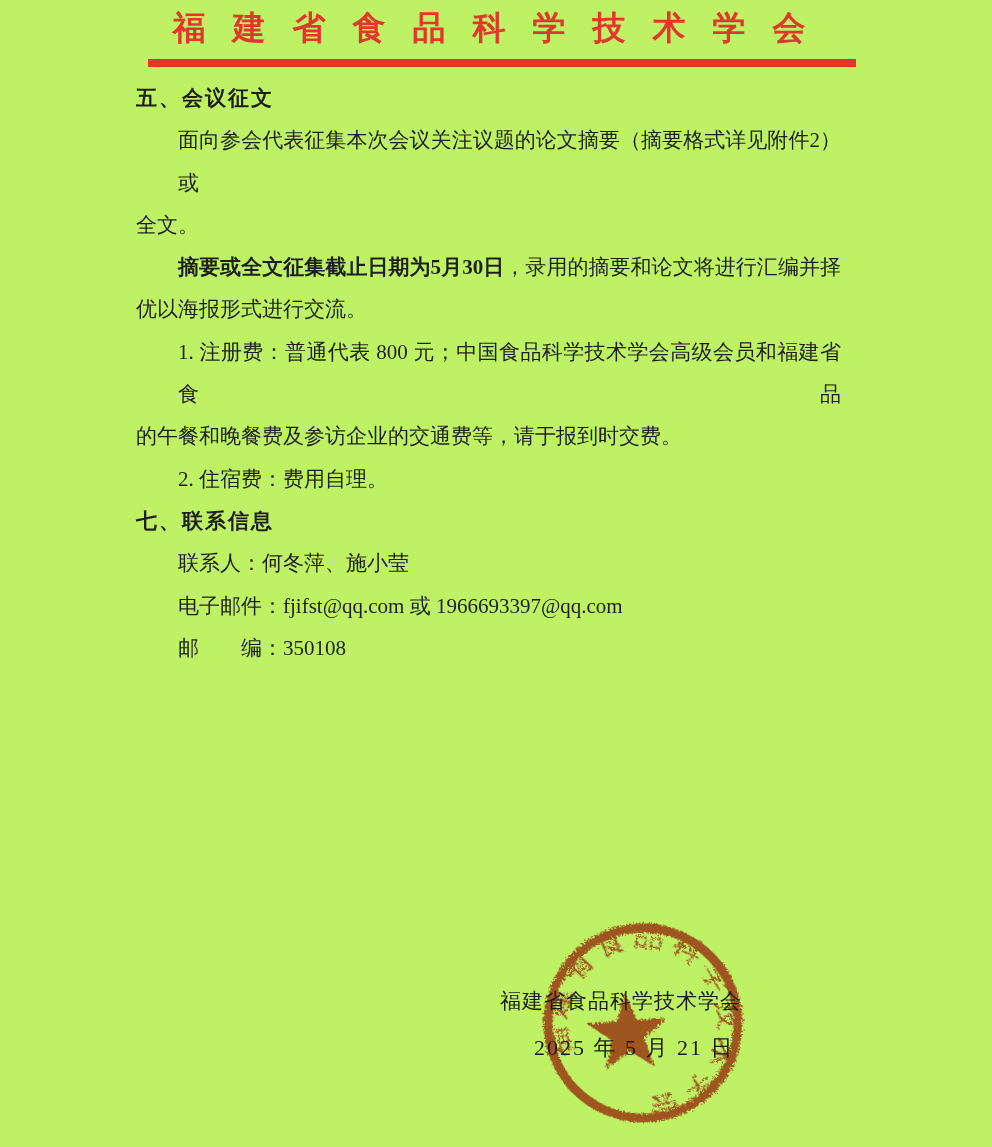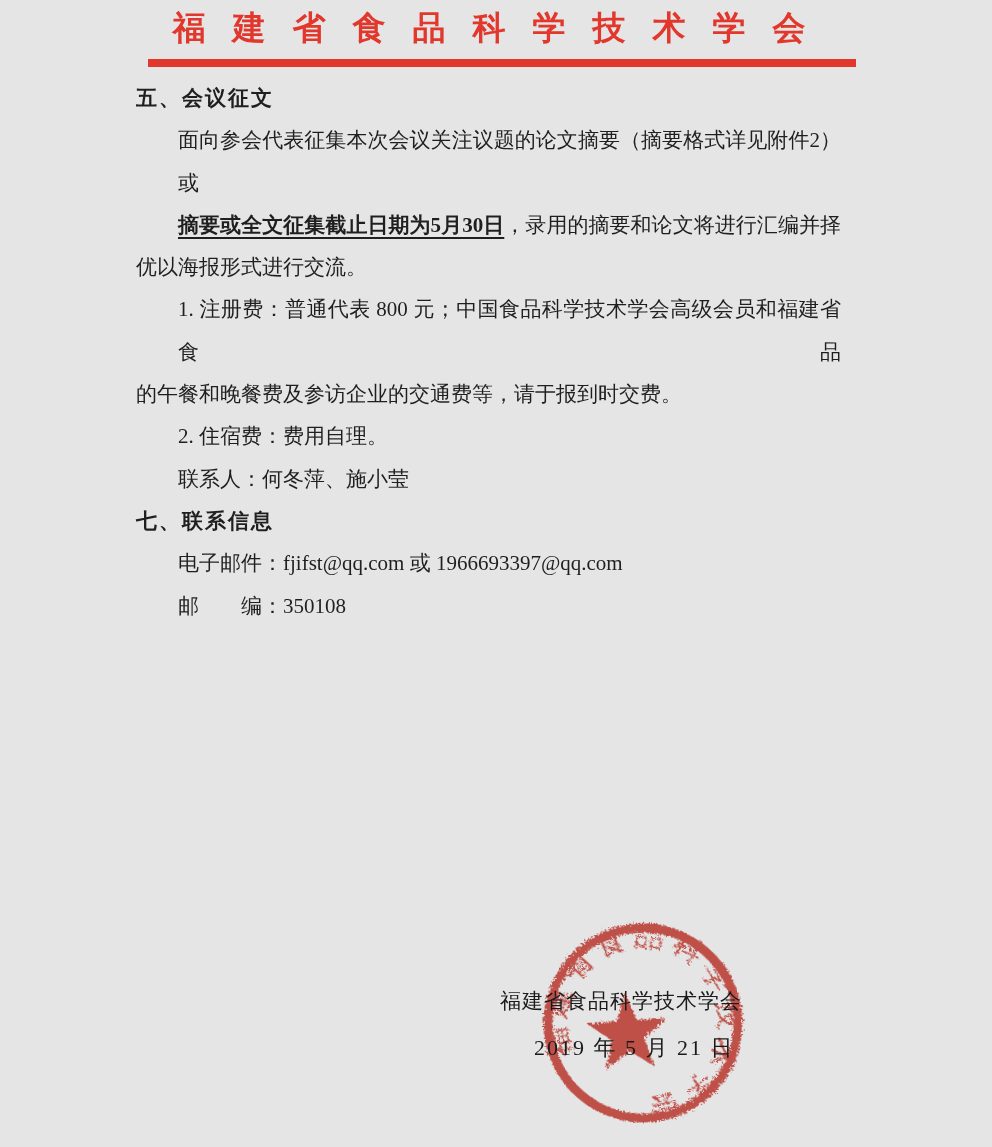--- a/index.html
+++ b/index.html
@@ -1,20 +1,20 @@
 <!DOCTYPE html>
 <html><head>
 <meta charset="utf-8">
 <style>
   html,body{margin:0;padding:0;background:#ffffff;}
   .page{
     position:relative;
     width:992px;
     height:1147px;
-    background:#e5e5e5;
+    background:#bef264;
     overflow:hidden;
     font-family:"Liberation Serif","DejaVu Serif",serif;
     color:#1f1f1f;
   }
   
   .letterhead-title{
     position:absolute;
     top:6px; left:0; right:0;
     text-align:center;
     font-size:33px;
@@ -47,21 +47,20 @@
     text-align-last:justify;
     text-justify:distribute;
   }
   .line.indent{ padding-left:42px; }
   .heading{
     font-weight:bold;
     letter-spacing:2px;
   }
   .deadline-bold{
     font-weight:bold;
-    text-decoration:underline;
     text-decoration-thickness:2px;
     text-underline-offset:5px;
   }
   
   .seal{
     position:absolute;
     left:523px; top:903px;
     width:240px; height:240px;
     opacity:0.88;
     mix-blend-mode:multiply;
@@ -92,33 +91,34 @@
 <div class="page">
 
   <div class="letterhead-title">福建省食品科学技术学会</div>
   <div class="letterhead-rule"></div>
 
   <div class="doc-body">
 
     <div class="line heading">五、会议征文</div>
 
     <div class="line fill indent">面向参会代表征集本次会议关注议题的论文摘要（摘要格式详见附件2）或</div>
+    <div class="line">全文。</div>
 
     <div class="line fill indent"><span class="deadline-bold">摘要或全文征集截止日期为5月30日</span><span>，录用的摘要和论文将进行汇编并择</span></div>
     <div class="line">优以海报形式进行交流。</div>
 
 
     <div class="line fill indent">1. 注册费：普通代表 800 元；中国食品科学技术学会高级会员和福建省食品</div>
     <div class="line">的午餐和晚餐费及参访企业的交通费等，请于报到时交费。</div>
 
     <div class="line indent">2. 住宿费：费用自理。</div>
 
+    <div class="line heading">七、联系信息</div>
+
     <div class="line indent">联系人：何冬萍、施小莹</div>
-
-    <div class="line heading">七、联系信息</div>
     <div class="line indent">电子邮件：fjifst@qq.com 或 1966693397@qq.com</div>
     <div class="line indent">邮　　编：350108</div>
   </div>
 
   <svg class="seal" viewBox="0 0 240 240" xmlns="http://www.w3.org/2000/svg">
     <defs>
       <filter id="rough" x="-10%" y="-10%" width="120%" height="120%">
         <feTurbulence type="fractalNoise" baseFrequency="0.55" numOctaves="2" result="n"></feTurbulence>
         <feDisplacementMap in="SourceGraphic" in2="n" scale="7"></feDisplacementMap>
       </filter>
@@ -127,15 +127,15 @@
     <g filter="url(#rough)">
       <circle cx="120" cy="120" r="95" fill="none" stroke="#cf4238" stroke-width="9"></circle>
       <polygon points="104,88 94,116.2 64.1,117 87.8,135.3 79.3,164 104,147 128.7,164 120.2,135.3 143.9,117 114,116.2" fill="#cf4238"></polygon>
       <text font-family="Liberation Serif, DejaVu Serif, serif" font-size="29" letter-spacing="7" fill="#cf4238">
         <textPath href="#sealTextPath">福建省食品科学技术学会</textPath>
       </text>
     </g>
   </svg>
 
   <div class="sig-org">福建省食品科学技术学会</div>
-  <div class="sig-date">2019 年 5 月 21 日</div>
+  <div class="sig-date">2025 年 5 月 21 日</div>
 
 </div>
 
 </body></html>

